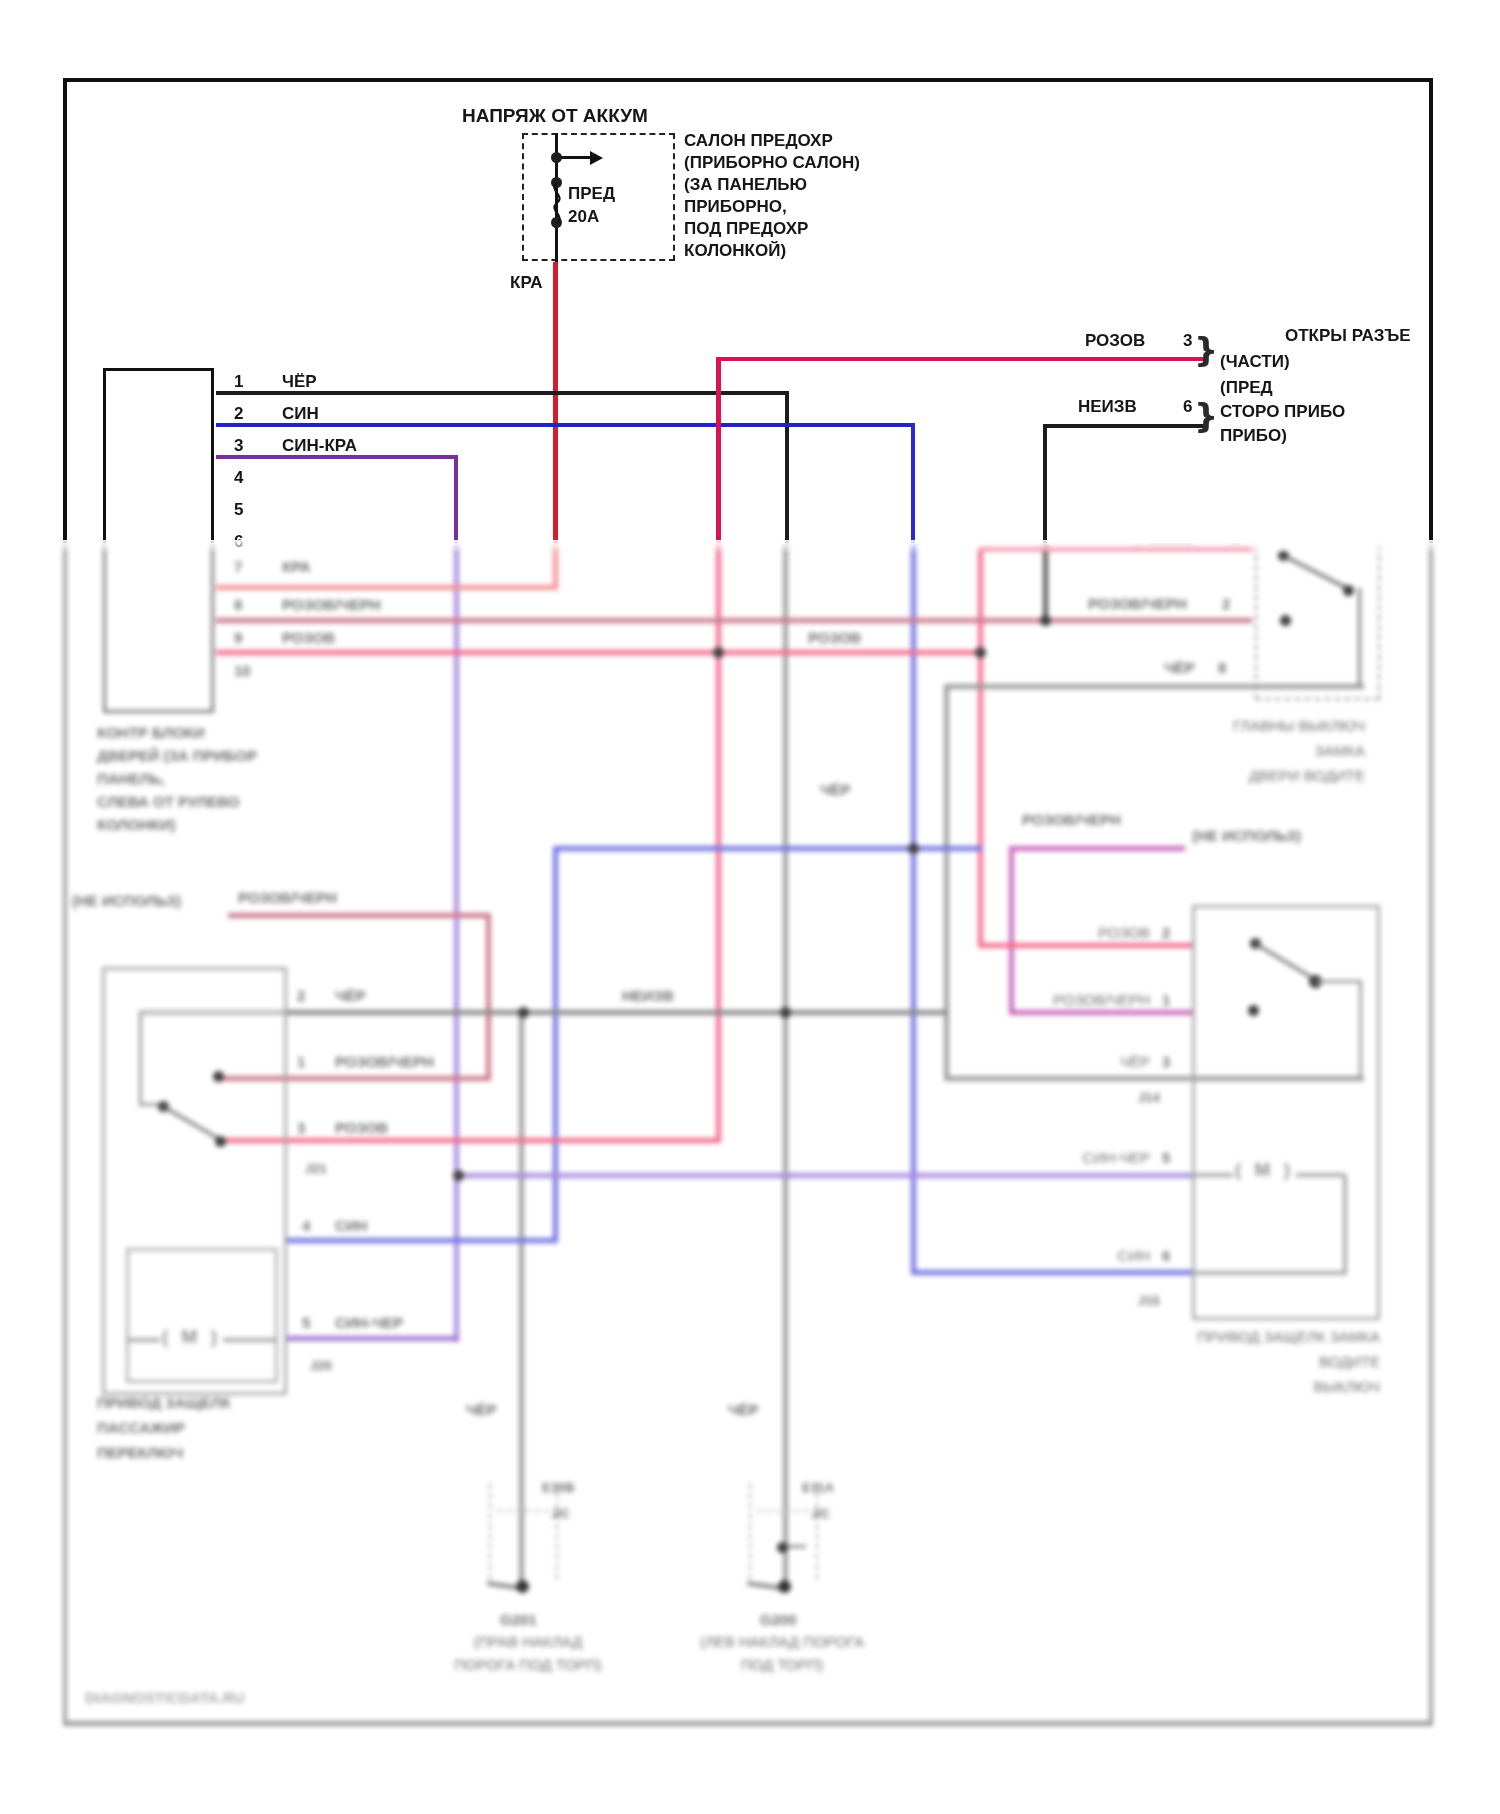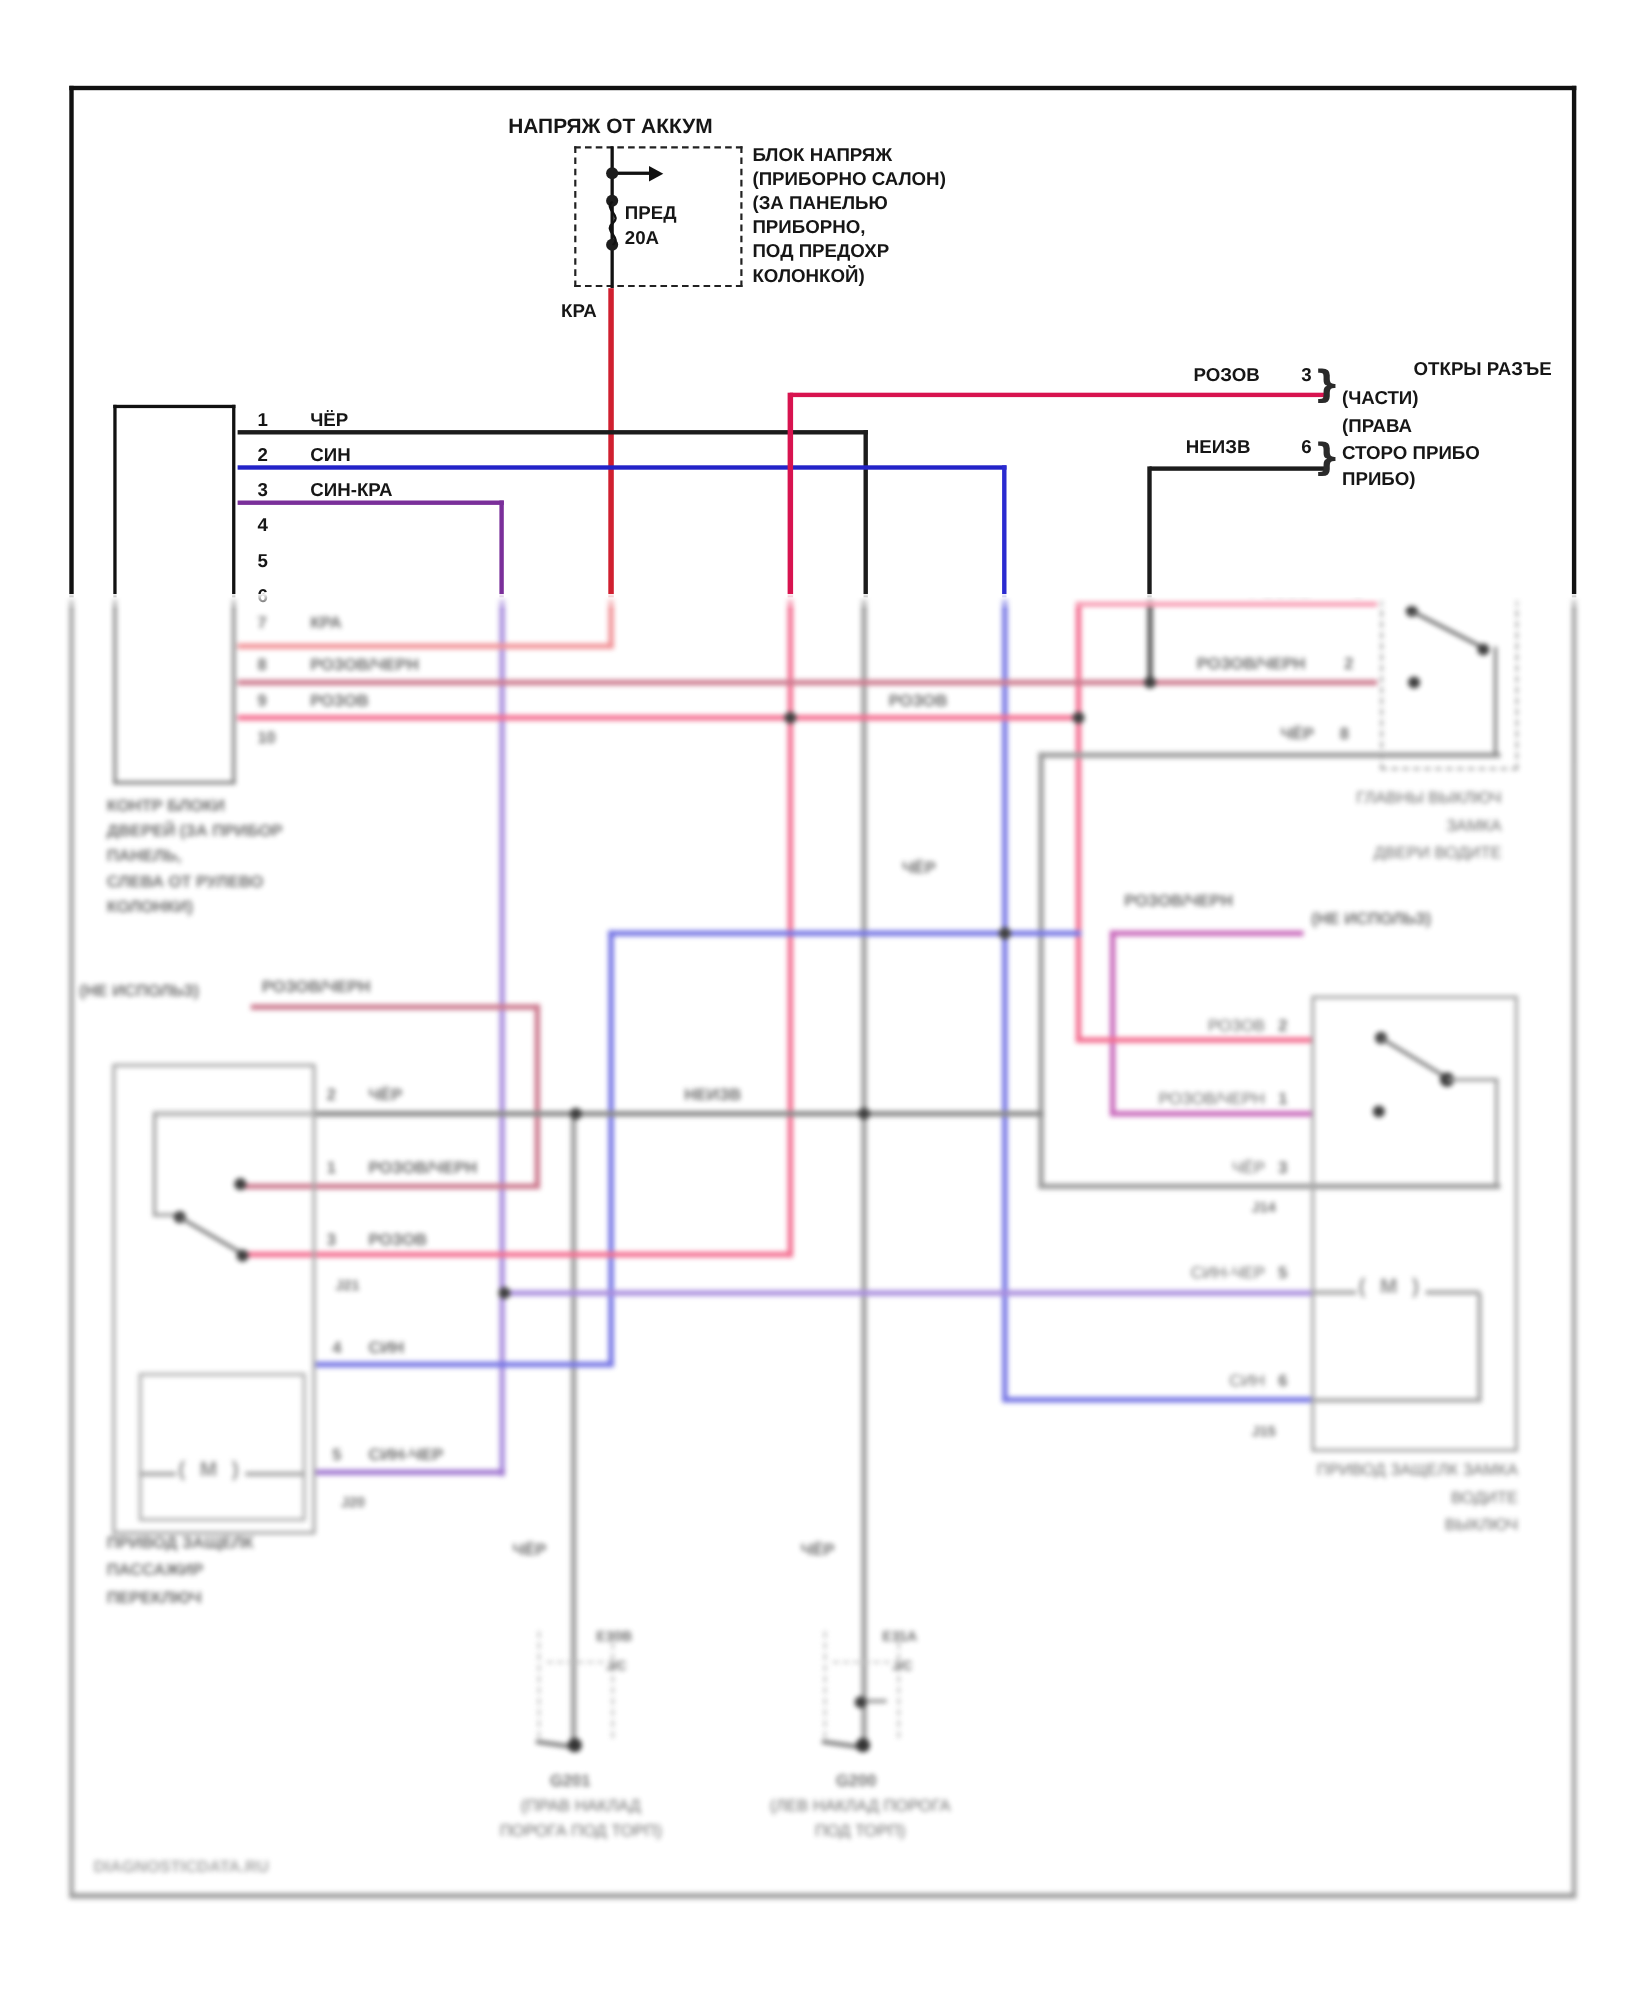--- a/index.html
+++ b/index.html
@@ -40,21 +40,21 @@
     <i class="arrowhead" style="left:590px;top:151px"></i>
     <i class="dot" style="left:551px;top:152px"></i>
     <i class="dot" style="left:551px;top:177px"></i>
     <i class="dot" style="left:551px;top:217px"></i>
     <svg style="position:absolute;left:548px;top:183px" width="18" height="40" viewBox="0 0 18 40">
       <path d="M9,0 C0,7 18,13 9,20 C0,27 18,33 9,40" stroke="#111" stroke-width="2.2" fill="none"></path>
     </svg>
     <b class="t" style="left:568px;top:183px">ПРЕД</b>
     <b class="t" style="left:568px;top:206px">20А</b>
 
-    <b class="t" style="left:684px;top:130px">БЛОК НАПРЯЖ</b>
+    <b class="t" style="left:684px;top:130px">САЛОН ПРЕДОХР</b>
     <b class="t" style="left:684px;top:152px">(ПРИБОРНО САЛОН)</b>
     <b class="t" style="left:684px;top:174px">(ЗА ПАНЕЛЬЮ</b>
     <b class="t" style="left:684px;top:196px">ПРИБОРНО,</b>
     <b class="t" style="left:684px;top:218px">ПОД ПРЕДОХР</b>
     <b class="t" style="left:684px;top:240px">КОЛОНКОЙ)</b>
 
     <b class="t" style="left:510px;top:272px">КРА</b>
     <i class="w" style="left:553px;top:262px;width:5px;height:281px;background:#d01f2f"></i>
 
     <div class="box" style="left:103px;top:368px;width:111px;height:175px;border:3px solid #111;border-bottom:none"></div>
@@ -81,21 +81,21 @@
     <i class="w" style="left:1043px;top:424px;width:4px;height:119px;background:#1c1c1c"></i>
 
     <b class="t" style="left:1085px;top:330px">РОЗОВ</b>
     <b class="t" style="left:1183px;top:330px">3</b>
     <b class="t" style="left:1078px;top:396px">НЕИЗВ</b>
     <b class="t" style="left:1183px;top:396px">6</b>
     <b class="brace" style="left:1194px;top:330px">}</b>
     <b class="brace" style="left:1194px;top:396px">}</b>
     <b class="t" style="left:1285px;top:325px">ОТКРЫ РАЗЪЕ</b>
     <b class="t" style="left:1220px;top:351px">(ЧАСТИ)</b>
-    <b class="t" style="left:1220px;top:377px">(ПРАВА</b>
+    <b class="t" style="left:1220px;top:377px">(ПРЕД</b>
     <b class="t" style="left:1220px;top:401px">СТОРО ПРИБО</b>
     <b class="t" style="left:1220px;top:425px">ПРИБО)</b>
   </div>
 
   <div class="blurclip">
     <div class="blurinner">
 
       <i class="w" style="left:63px;top:543px;width:4px;height:1182px;background:#8a8a8a"></i>
       <i class="w" style="left:1429px;top:543px;width:4px;height:1182px;background:#8a8a8a"></i>
       <i class="w" style="left:63px;top:1721px;width:1370px;height:5px;background:#8a8a8a"></i>

